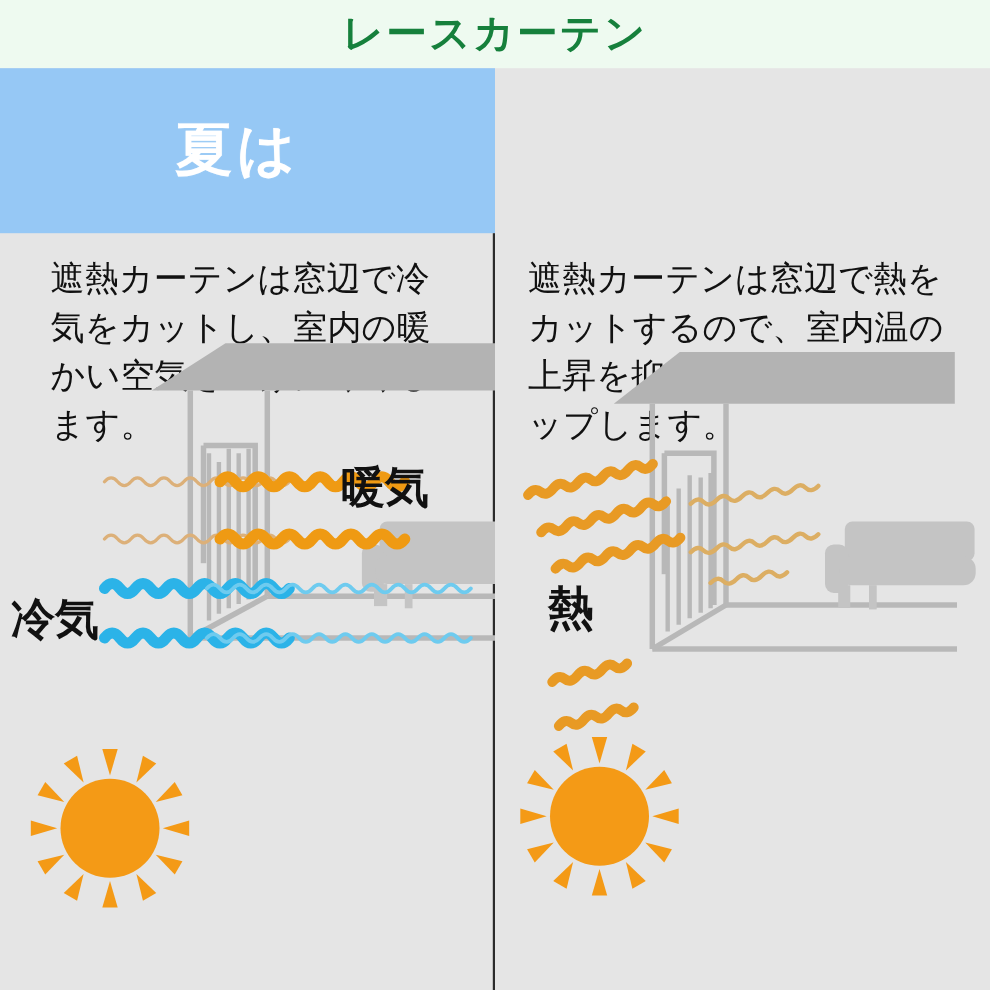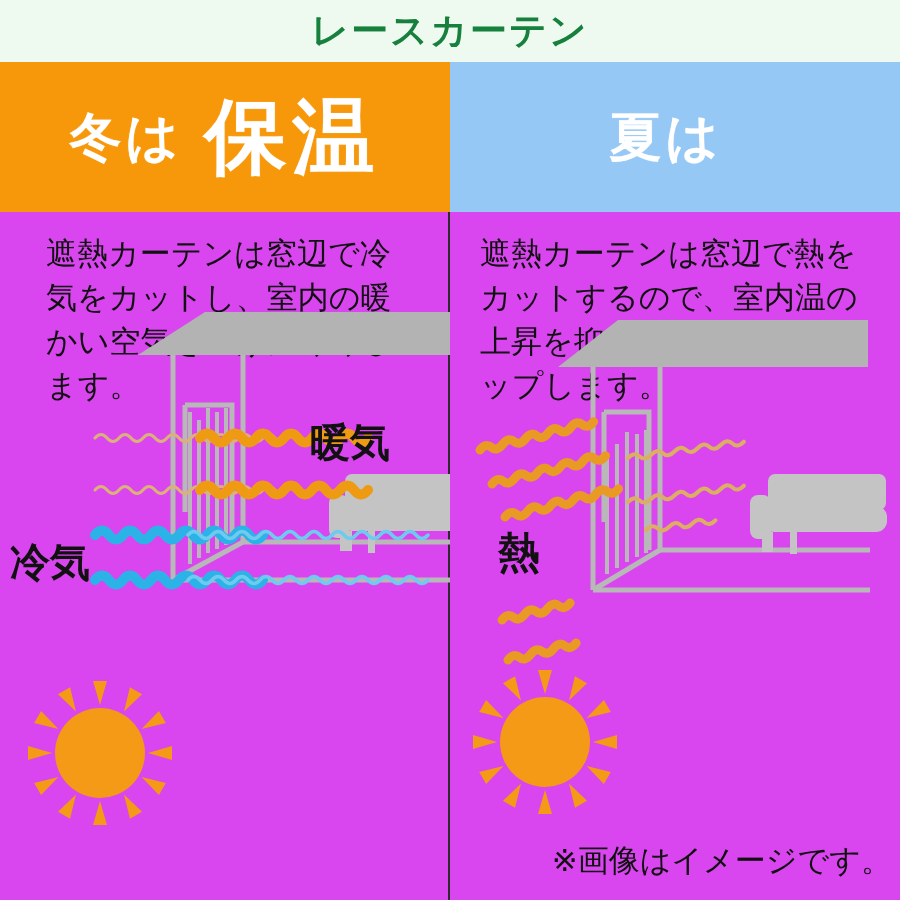--- a/index.html
+++ b/index.html
@@ -2,21 +2,21 @@
 <html><head>
 <meta charset="utf-8">
 <style>
   * { margin:0; padding:0; box-sizing:border-box; }
   html,body{ background:#fff; }
   body{
     width:900px; height:900px;
     font-family:"Liberation Sans","DejaVu Sans",sans-serif;
     overflow:hidden; position:relative;
   }
-  #page{ position:relative; width:900px; height:900px; background:#d946ef; }
+  #page{ position:relative; width:900px; height:900px; background:#e5e5e5; }
 
   
   .header{
     position:absolute; left:0; top:0; width:900px; height:62px;
     background:#eefaf0;
     display:flex; align-items:center; justify-content:center;
   }
   .header-title{
     color:#16803c;
     font-size:37px;
@@ -82,24 +82,20 @@
 <body>
 
 <div id="page">
 
   <div class="header">
     <div class="header-title">レースカーテン</div>
   </div>
 
   <div class="banner-row">
 
-    <div class="banner winter">
-      <span class="banner-small">冬は</span>
-      <span class="banner-big">保温</span>
-    </div>
 
     <div class="banner summer">
       <span class="banner-small">夏は</span>
     </div>
   </div>
 
   <div class="divider"></div>
 
   <div class="cols">
 
@@ -278,16 +274,15 @@
           <g fill="none" stroke="#dcae63" stroke-width="4" stroke-linecap="round">
             <use href="#dwv" x="178" y="246" transform="rotate(12,178,246)"></use>
             <use href="#dwv" x="178" y="290" transform="rotate(12,178,290)"></use>
             <use href="#dwvs" x="196" y="318" transform="rotate(12,196,318)"></use>
           </g>
 
           <text x="48" y="355" font-family="'Liberation Sans', sans-serif" font-size="42" font-weight="bold" fill="#111">熱</text>
         </svg>
       </div>
 
-      <div class="note">※画像はイメージです。</div>
     </div>
   </div>
 </div>
 
 </body></html>

